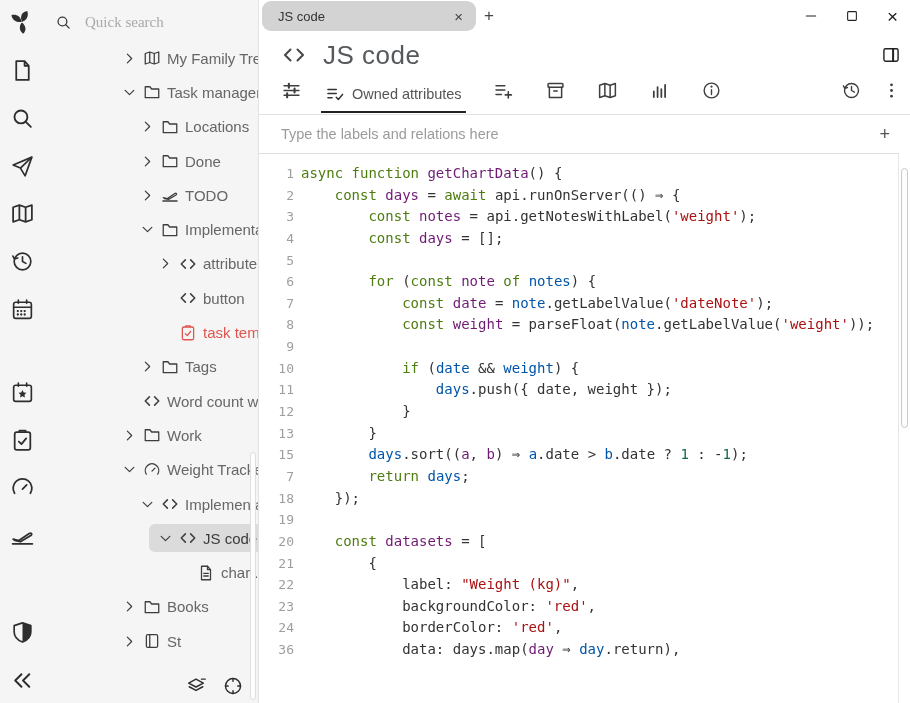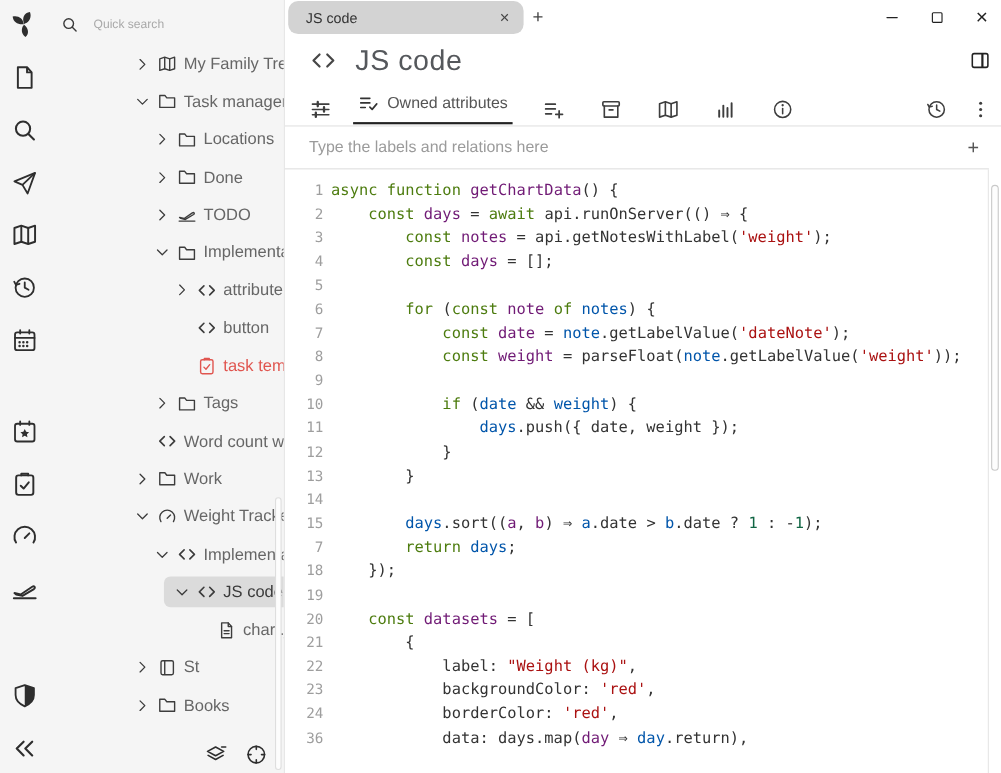--- a/index.html
+++ b/index.html
@@ -13,21 +13,21 @@
 
   svg.ic { display:block; }
   .rail { position:absolute; left:0; top:0; width:45px; height:703px; }
   .rail-btn { position:absolute; left:10px; width:25px; height:25px; color:#2e2e2e; cursor:pointer; }
   .rail-btn svg { width:100%; height:100%; }
 
   
   .tree { position:absolute; left:45px; top:0; width:213px; height:703px; overflow:hidden; }
   .qsearch { position:absolute; left:0; top:8px; width:213px; height:28px; display:flex; align-items:center; }
   .qsearch .mag { width:17px; height:17px; color:#3a3a3a; margin-left:10px; }
-  .qsearch .ph { margin-left:13px; font-size:11px; color:#a9a9a9; }
+  .qsearch .ph { margin-left:13px; font-size:15px; color:#a9a9a9;font-family:Liberation Serif, serif; }
 
   .rows { position:absolute; left:0; top:41px; right:0; }
   .trow { height:34.3px; display:flex; align-items:center; overflow:hidden; cursor:pointer; }
   .rowc { display:flex; align-items:center; height:28px; padding:0 8px 0 10px; margin-left:-10px; border-radius:6px; }
   .trow.selected .rowc { background:#dbdbdb; flex:1; margin-right:5px; }
   .lv1 { padding-left:78px; } .lv2 { padding-left:96px; } .lv3 { padding-left:114px; } .lv4 { padding-left:132px; }
   .chev { width:20px; height:14px; color:#3d3d3d; flex:none; display:flex; align-items:center; }
   .chev svg { width:13px; height:13px; }
   .chev.none { visibility:hidden; }
   .tico { width:24px; height:18px; color:#3d3d3d; flex:none; display:flex; align-items:center; }
@@ -58,21 +58,21 @@
   .wc svg { width:14px; height:14px; }
   .wc.close { font-size:19px; font-weight:400; line-height:15px; }
 
   .titlerow { position:absolute; left:0; top:34px; width:651px; height:42px; display:flex; align-items:center; }
   .title-ico { width:24px; height:24px; color:#474747; margin-left:23px; }
   .title-ico svg { width:24px; height:24px; }
   .note-title { margin-left:17px; font-size:26px; color:#55585c; letter-spacing:0.5px; }
   .split-btn { margin-left:auto; margin-right:9px; width:20px; height:20px; color:#222; cursor:pointer; }
   .split-btn svg { width:20px; height:20px; }
 
-  .ribbon { position:absolute; left:0; top:76px; width:651px; height:37px; display:flex; align-items:flex-end; }
+  .ribbon { position:absolute; left:0; top:76px; width:651px; height:37px; display:flex; align-items:flex-start; }
   .rb-ico { width:28px; height:28px; color:#3e3e3e; cursor:pointer; display:flex; align-items:center; justify-content:center; flex:none; }
   .rb-ico svg { width:21px; height:21px; }
   .rb-first { margin-left:18px; }
   .rb-tab { margin-left:16px; height:37px; display:flex; align-items:center; gap:7px;
     padding:0 4px; border-bottom:2px solid #222; cursor:pointer; }
   .rb-tab svg { width:20px; height:20px; color:#333; }
   .rb-tab-label { font-size:14.5px; color:#555; }
   .rb-group { display:flex; align-items:center; gap:24px; margin-left:24px; }
   .rb-right { margin-left:auto; display:flex; align-items:center; gap:12px; padding-right:5px; }
   .ribbon-divider { position:absolute; left:0; top:114px; width:651px; height:1px; background:#e2e2e2; }
@@ -562,39 +562,39 @@
         </div>
       <div class="trow lv1">
           <div class="rowc">
             <span class="chev">
               <svg class="ic" viewBox="0 0 24 24">
                 <use href="#i-cr"></use>
               </svg>
             </span>
             <span class="tico">
               <svg class="ic" viewBox="0 0 24 24">
+                <use href="#i-folder"></use>
+              </svg>
+            </span>
+            <span class="tlabel">Books</span>
+          </div>
+        </div>
+      <div class="trow lv1">
+          <div class="rowc">
+            <span class="chev">
+              <svg class="ic" viewBox="0 0 24 24">
+                <use href="#i-cr"></use>
+              </svg>
+            </span>
+            <span class="tico">
+              <svg class="ic" viewBox="0 0 24 24">
                 <use href="#i-journal"></use>
               </svg>
             </span>
             <span class="tlabel">St</span>
-          </div>
-        </div>
-      <div class="trow lv1">
-          <div class="rowc">
-            <span class="chev">
-              <svg class="ic" viewBox="0 0 24 24">
-                <use href="#i-cr"></use>
-              </svg>
-            </span>
-            <span class="tico">
-              <svg class="ic" viewBox="0 0 24 24">
-                <use href="#i-folder"></use>
-              </svg>
-            </span>
-            <span class="tlabel">Books</span>
           </div>
         </div>
     </div>
 
     <div class="tree-scroll"></div>
 
     <div class="tree-bottom">
       <div class="tb-btn">
           <svg class="ic" viewBox="0 0 24 24">
             <use href="#i-layers"></use>
@@ -713,21 +713,20 @@
         <div class="cm-line"><span class="ln">4</span><span class="lc"><span class="c-p">        </span><span class="c-k">const </span><span class="c-d">days</span><span class="c-p"> = [];</span></span></div>
         <div class="cm-line"><span class="ln">5</span><span class="lc"></span></div>
         <div class="cm-line"><span class="ln">6</span><span class="lc"><span class="c-p">        </span><span class="c-k">for</span><span class="c-p"> (</span><span class="c-k">const </span><span class="c-d">note</span><span class="c-p"> </span><span class="c-k">of</span><span class="c-p"> </span><span class="c-v">notes</span><span class="c-p">) {</span></span></div>
         <div class="cm-line"><span class="ln">7</span><span class="lc"><span class="c-p">            </span><span class="c-k">const </span><span class="c-d">date</span><span class="c-p"> = </span><span class="c-v">note</span><span class="c-p">.getLabelValue(</span><span class="c-s">'dateNote'</span><span class="c-p">);</span></span></div>
         <div class="cm-line"><span class="ln">8</span><span class="lc"><span class="c-p">            </span><span class="c-k">const </span><span class="c-d">weight</span><span class="c-p"> = parseFloat(</span><span class="c-v">note</span><span class="c-p">.getLabelValue(</span><span class="c-s">'weight'</span><span class="c-p">));</span></span></div>
         <div class="cm-line"><span class="ln">9</span><span class="lc"></span></div>
         <div class="cm-line"><span class="ln">10</span><span class="lc"><span class="c-p">            </span><span class="c-k">if</span><span class="c-p"> (</span><span class="c-v">date</span><span class="c-p"> &amp;&amp; </span><span class="c-v">weight</span><span class="c-p">) {</span></span></div>
         <div class="cm-line"><span class="ln">11</span><span class="lc"><span class="c-p">                </span><span class="c-v">days</span><span class="c-p">.push({ date, weight });</span></span></div>
         <div class="cm-line"><span class="ln">12</span><span class="lc"><span class="c-p">            }</span></span></div>
         <div class="cm-line"><span class="ln">13</span><span class="lc"><span class="c-p">        }</span></span></div>
-        <div class="cm-line"><span class="ln">14</span><span class="lc"></span></div>
         <div class="cm-line"><span class="ln">15</span><span class="lc"><span class="c-p">        </span><span class="c-v">days</span><span class="c-p">.sort((</span><span class="c-d">a</span><span class="c-p">, </span><span class="c-d">b</span><span class="c-p">) ⇒ </span><span class="c-v">a</span><span class="c-p">.date &gt; </span><span class="c-v">b</span><span class="c-p">.date ? </span><span class="c-n">1</span><span class="c-p"> : -</span><span class="c-n">1</span><span class="c-p">);</span></span></div>
         <div class="cm-line"><span class="ln">7</span><span class="lc"><span class="c-p">        </span><span class="c-k">return</span><span class="c-p"> </span><span class="c-v">days</span><span class="c-p">;</span></span></div>
         <div class="cm-line"><span class="ln">18</span><span class="lc"><span class="c-p">    });</span></span></div>
         <div class="cm-line"><span class="ln">19</span><span class="lc"></span></div>
         <div class="cm-line"><span class="ln">20</span><span class="lc"><span class="c-p">    </span><span class="c-k">const </span><span class="c-d">datasets</span><span class="c-p"> = [</span></span></div>
         <div class="cm-line"><span class="ln">21</span><span class="lc"><span class="c-p">        {</span></span></div>
         <div class="cm-line"><span class="ln">22</span><span class="lc"><span class="c-p">            label: </span><span class="c-s">"Weight (kg)"</span><span class="c-p">,</span></span></div>
         <div class="cm-line"><span class="ln">23</span><span class="lc"><span class="c-p">            backgroundColor: </span><span class="c-s">'red'</span><span class="c-p">,</span></span></div>
         <div class="cm-line"><span class="ln">24</span><span class="lc"><span class="c-p">            borderColor: </span><span class="c-s">'red'</span><span class="c-p">,</span></span></div>
         <div class="cm-line"><span class="ln">36</span><span class="lc"><span class="c-p">            data: days.map(</span><span class="c-d">day</span><span class="c-p"> ⇒ </span><span class="c-v">day</span><span class="c-p">.return),</span></span></div>

